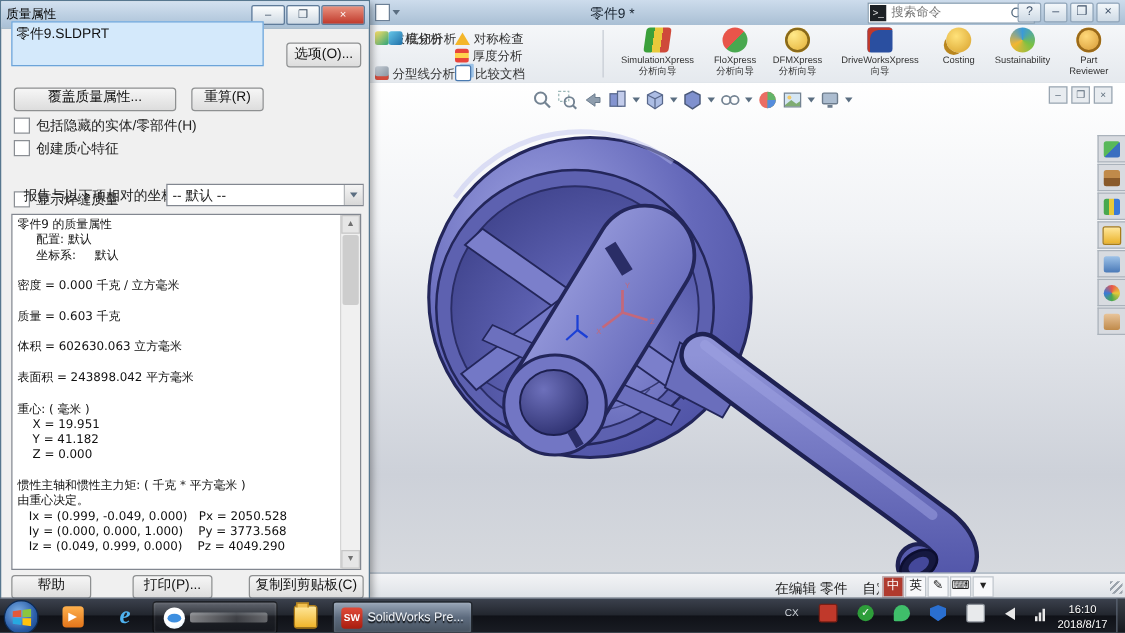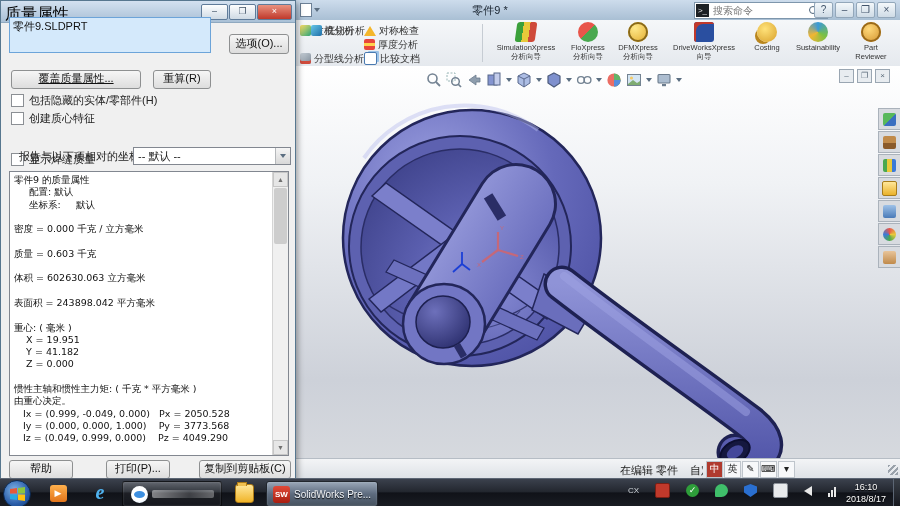--- a/index.html
+++ b/index.html
@@ -65,31 +65,31 @@
     font-size:10px;line-height:14px;text-align:center;color:#222;}
   .lang.red{background:#b03a2e;color:#fff;}
   #grip{right:2px;top:6px;width:10px;height:10px;
     background:repeating-linear-gradient(135deg,#9aa2ab 0 2px,transparent 2px 4px);}
 
   
   #dlg{left:0;top:0;width:294px;height:478px;border:1px solid #57778f;
     background:#f0f0f0;box-shadow:2px 2px 6px rgba(0,0,0,.35);}
   #dlg-title{left:0;top:0;width:100%;height:21px;
     background:linear-gradient(#d3e1f0,#a9c0d6);border-bottom:1px solid #8fa9c0;}
-  #dlg-title .t{position:absolute;left:4px;top:3px;font-size:16px;color:#000;}
+  #dlg-title .t{position:absolute;left:4px;top:3px;font-size:10px;color:#000;}
   #dlg-btns{position:absolute;right:3px;top:3px;display:flex;}
   .dbtn{width:25px;height:14px;border:1px solid #5f7b99;border-radius:2px;margin-left:1px;
     background:linear-gradient(#fdfefe,#cfdae4);color:#3c4f63;font-size:9px;line-height:12px;text-align:center;}
   .dbtn.close{width:33px;background:linear-gradient(#e9927f,#c0392b);color:#fff;}
   #filebox{left:8px;top:16px;width:202px;height:36px;background:#d4e9fb;border:1px solid #6ca4d9;
     font-size:11px;color:#111;padding:1px 3px;box-sizing:border-box;}
   .btn{background:linear-gradient(#f6f6f6,#dddddd);border:1px solid #8e9091;border-radius:3px;
     font-size:11px;color:#111;text-align:center;}
   #btn-options{left:228px;top:33px;width:58px;height:18px;line-height:16px;}
-  #btn-override{left:10px;top:69px;width:128px;height:17px;line-height:15px;text-decoration:underline;}
+  #btn-override{left:10px;top:69px;width:128px;height:17px;line-height:15px;}
   #btn-recalc{left:152px;top:69px;width:56px;height:17px;line-height:15px;}
   .chkrow{position:absolute;left:10px;display:flex;align-items:center;gap:5px;font-size:11px;color:#222;}
   .chk{width:11px;height:11px;background:#fff;border:1px solid #8b8f94;}
   #report-label{left:18px;top:148px;font-size:11px;color:#222;}
   #report-dd{left:132px;top:146px;width:156px;height:16px;background:#fff;border:1px solid #828790;
     font-size:11px;color:#222;}
   #report-dd .val{position:absolute;left:4px;top:1px;}
   #report-dd .arr{position:absolute;right:0;top:0;width:14px;height:100%;
     background:linear-gradient(#f5f5f5,#d8d8d8);border-left:1px solid #b5b8bb;
     display:flex;align-items:center;justify-content:center;}

